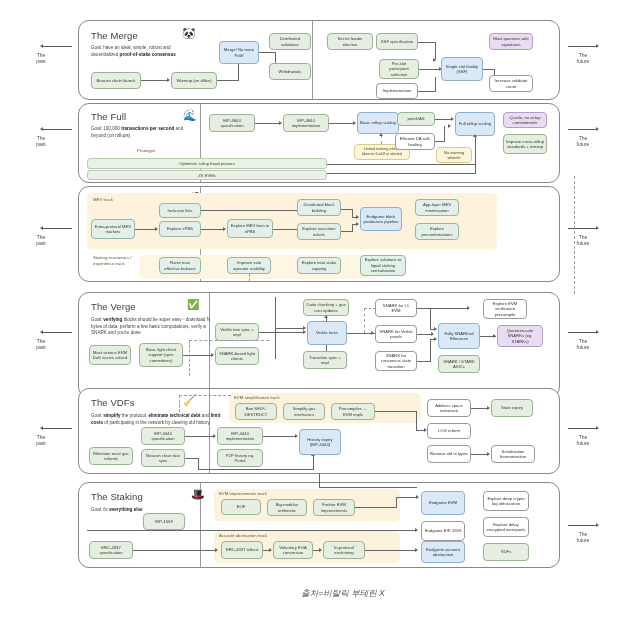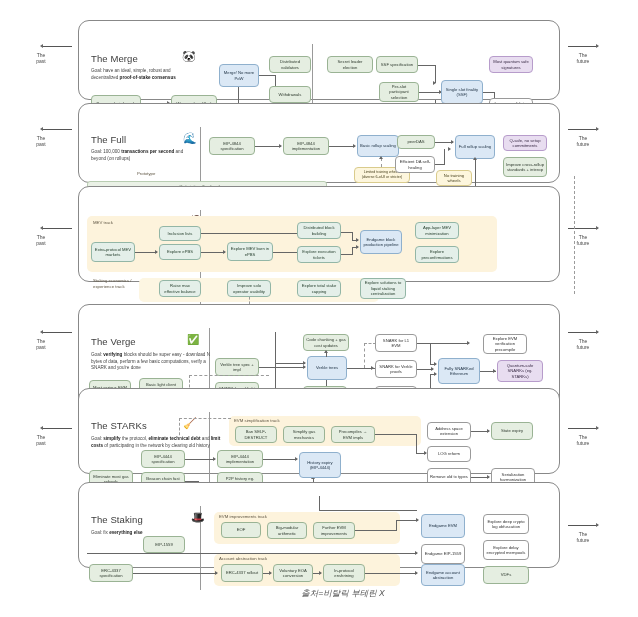--- a/index.html
+++ b/index.html
@@ -16,21 +16,21 @@
 
   
   .row {
     position: absolute;
     left: 78px;
     width: 482px;
     border: 1px solid #888;
     border-radius: 11px;
     background: #fff;
   }
-  .row-inner { position: relative; width: 100%; height: 100%; margin-top: 23px; }
+  .row-inner { position: relative; width: 100%; height: 100%; }
 
   
   .vsep { position:absolute; top:0; bottom:0; width:0; border-left:1px solid #9a9a9a; }
 
   
   .sec-title {
     position:absolute;
     font-size: 9.5px;
     color:#3d3d3d;
     white-space: nowrap;
@@ -258,21 +258,21 @@
 
       <div class="band-label" style="left:14px;top:68px;width:50px;white-space:normal;line-height:1.3;">Staking economics / experience track</div>
       <div class="node teal" style="left:80px;top:70px;width:42px;height:17px;">Raise max effective balance</div>
       <div class="node teal" style="left:148px;top:70px;width:44px;height:17px;">Improve solo operator usability</div>
       <div class="ln dash-v" style="left:170px;top:87px;height:7px;"></div>
       <div class="node teal" style="left:218px;top:70px;width:44px;height:17px;">Explore total stake capping</div>
       <div class="node teal" style="left:281px;top:68px;width:46px;height:21px;">Explore solutions to liquid staking centralization</div>
     </div>
   </div>
 
-  <div class="row" style="top:304px;height:106px;">
+  <div class="row" style="top:292px;height:106px;">
     <div class="row-inner">
       <div class="vsep" style="left:130px;"></div>
       <div class="sec-title" style="left:12px;top:8px;">The Verge</div>
       <div class="sec-icon" style="left:108px;top:7px;font-size:10px;">✅</div>
       <div class="sec-goal" style="left:12px;top:24px;width:130px;">Goal: <b>verifying</b> blocks should be super easy - download N bytes of data, perform a few basic computations, verify a SNARK and you're done</div>
 
       <div class="node green" style="left:10px;top:52px;width:42px;height:20px;">Most serious EVM DoS issues solved</div>
       <div class="node green" style="left:60px;top:50px;width:44px;height:24px;">Basic light client support (sync committees)</div>
       <div class="ln h" style="left:104px;top:62px;width:30px;"></div>
         <div class="arrow" style="left:132px;top:60px;"></div>
@@ -316,21 +316,21 @@
       <div class="ln h" style="left:401px;top:43px;width:16px;"></div>
         <div class="arrow" style="left:414px;top:41px;"></div>
       <div class="node purple" style="left:418px;top:32px;width:46px;height:22px;">Quantum-safe SNARKs (eg. STARKs)</div>
       <div class="node green" style="left:359px;top:62px;width:42px;height:18px;">SNARK / STARK ASICs</div>
     </div>
   </div>
 
   <div class="row" style="top:388px;height:86px;">
     <div class="row-inner">
       <div class="vsep" style="left:130px;"></div>
-      <div class="sec-title" style="left:12px;top:8px;">The STARKs</div>
+      <div class="sec-title" style="left:12px;top:8px;">The VDFs</div>
       <div class="sec-icon" style="left:104px;top:6px;">🧹</div>
       <div class="sec-goal" style="left:12px;top:24px;width:130px;">Goal: <b>simplify</b> the protocol, <b>eliminate technical debt</b> and <b>limit costs</b> of participating in the network by clearing old history</div>
 
       <div class="band" style="left:150px;top:4px;width:192px;height:30px;"></div>
       <div class="band-label" style="left:155px;top:6px;">EVM simplification track</div>
       <div class="ln dash-h" style="left:100px;top:6px;width:52px;"></div>
       <div class="ln dash-v" style="left:100px;top:6px;height:22px;"></div>
 
       <div class="node green" style="left:156px;top:14px;width:42px;height:17px;">Ban SELF-DESTRUCT</div>
       <div class="node green" style="left:204px;top:14px;width:42px;height:17px;">Simplify gas mechanics</div>

